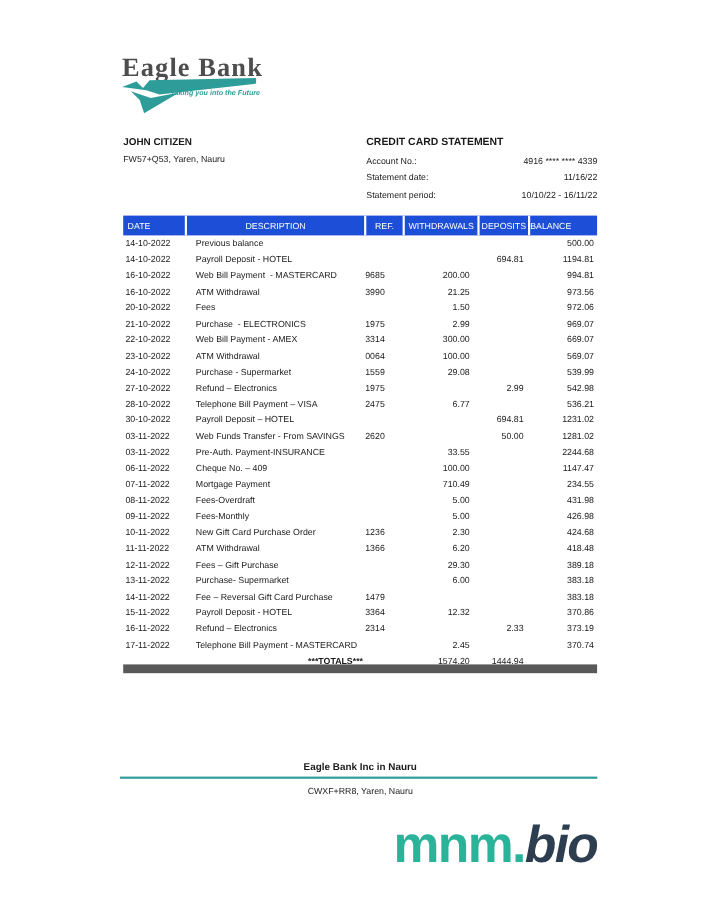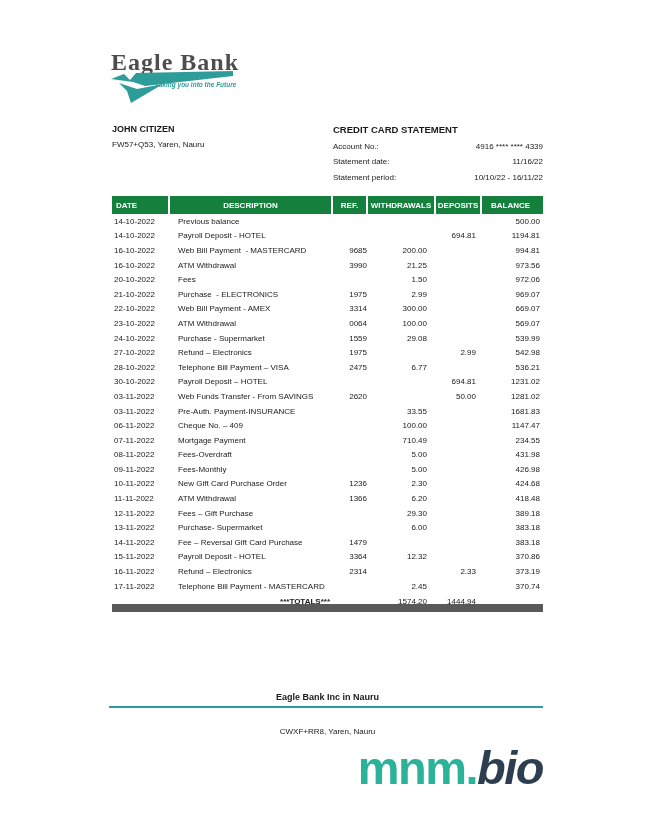--- a/index.html
+++ b/index.html
@@ -31,45 +31,45 @@
   .field-row { display:flex; justify-content:space-between; margin-top:6.5px; font-size:8px; }
   .field-label { text-align:center; }
   .field-value { text-align:right; }
 
   
   .stmt-table {
     position:absolute; left:112px; top:196px; width:431px;
     border-collapse:collapse; table-layout:fixed; font-size:8px;
   }
   .stmt-table th {
-    background:#15803d; color:#ffffff; font-weight:700; font-size:8px;
+    background:#1d4ed8; color:#ffffff; font-weight:400; font-size:8px;
     height:18px; vertical-align:middle; text-align:center;
   }
   .stmt-table th + th { border-left:2px solid #ffffff; }
   .stmt-table th.col-date { text-align:left; padding-left:4px; }
-  .stmt-table th.col-bal  { text-align:center; padding-right:4px; }
+  .stmt-table th.col-bal  { text-align:left; padding-right:4px; }
   .stmt-table td { height:14.6px; vertical-align:middle; white-space:pre; overflow:hidden; }
   td.col-date { text-align:left; padding-left:2px; }
   td.col-desc { text-align:left; padding-left:9px; }
-  td.col-ref  { text-align:right; }
+  td.col-ref  { text-align:left; }
   td.col-wd   { text-align:right; padding-right:8px; }
   td.col-dep  { text-align:right; padding-right:5px; }
   td.col-bal  { text-align:right; padding-right:3px; }
   .totals-row td { height:16px; }
   .totals-row .col-desc { font-weight:700; text-align:right; padding-right:2px; }
 
   .table-bottom-bar {
     position:absolute; left:112px; top:604px; width:431px; height:8px; background:#595959;
   }
 
   
   .footer { position:absolute; left:109px; top:692px; width:437px; text-align:center; }
   .footer-company { font-size:9px; font-weight:700; }
   .footer-line { height:2px; background:#2E9D9A; margin-top:4px; }
-  .footer-address { font-size:8px; margin-top:19px; }
+  .footer-address { font-size:8px; margin-top:7px; }
 
   
   .watermark {
     position:absolute; right:0; top:744px; font-size:47px; font-weight:800;
     letter-spacing:-1.5px; line-height:1; white-space:nowrap;
   }
   .wm-primary { color:#2BB39A; }
   .wm-secondary { color:#2D3E50; font-style:italic; }
 </style>
 </head>
@@ -230,21 +230,21 @@
           <td class="col-wd"></td>
           <td class="col-dep">50.00</td>
           <td class="col-bal">1281.02</td>
         </tr>
         <tr>
           <td class="col-date">03-11-2022</td>
           <td class="col-desc">Pre-Auth. Payment-INSURANCE</td>
           <td class="col-ref"></td>
           <td class="col-wd">33.55</td>
           <td class="col-dep"></td>
-          <td class="col-bal">1681.83</td>
+          <td class="col-bal">2244.68</td>
         </tr>
         <tr>
           <td class="col-date">06-11-2022</td>
           <td class="col-desc">Cheque No. – 409</td>
           <td class="col-ref"></td>
           <td class="col-wd">100.00</td>
           <td class="col-dep"></td>
           <td class="col-bal">1147.47</td>
         </tr>
         <tr>

